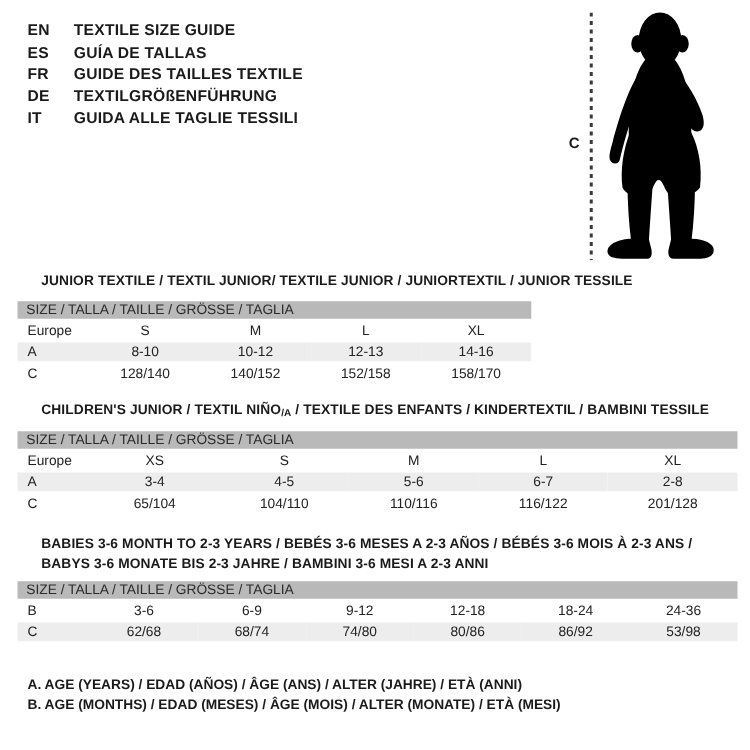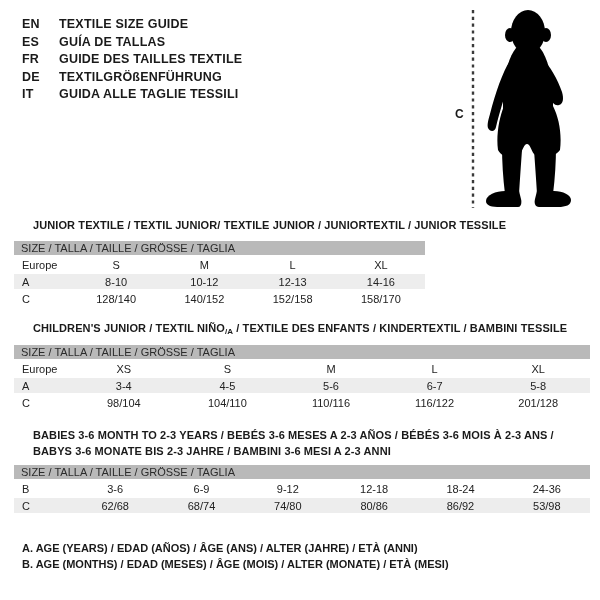--- a/index.html
+++ b/index.html
@@ -137,25 +137,25 @@
       <td>M</td>
       <td>L</td>
       <td>XL</td>
     </tr>
     <tr class="alt">
       <td class="lbl">A</td>
       <td>3-4</td>
       <td>4-5</td>
       <td>5-6</td>
       <td>6-7</td>
-      <td>5-8</td>
+      <td>2-8</td>
     </tr>
     <tr>
       <td class="lbl">C</td>
-      <td>98/104</td>
+      <td>65/104</td>
       <td>104/110</td>
       <td>110/116</td>
       <td>116/122</td>
       <td>201/128</td>
     </tr>
   </tbody>
     </table>
 
   <div class="tbl-title t3">
     <div>BABIES 3-6 MONTH TO 2-3 YEARS / BEBÉS 3-6 MESES A 2-3 AÑOS / BÉBÉS 3-6 MOIS À 2-3 ANS /</div>

